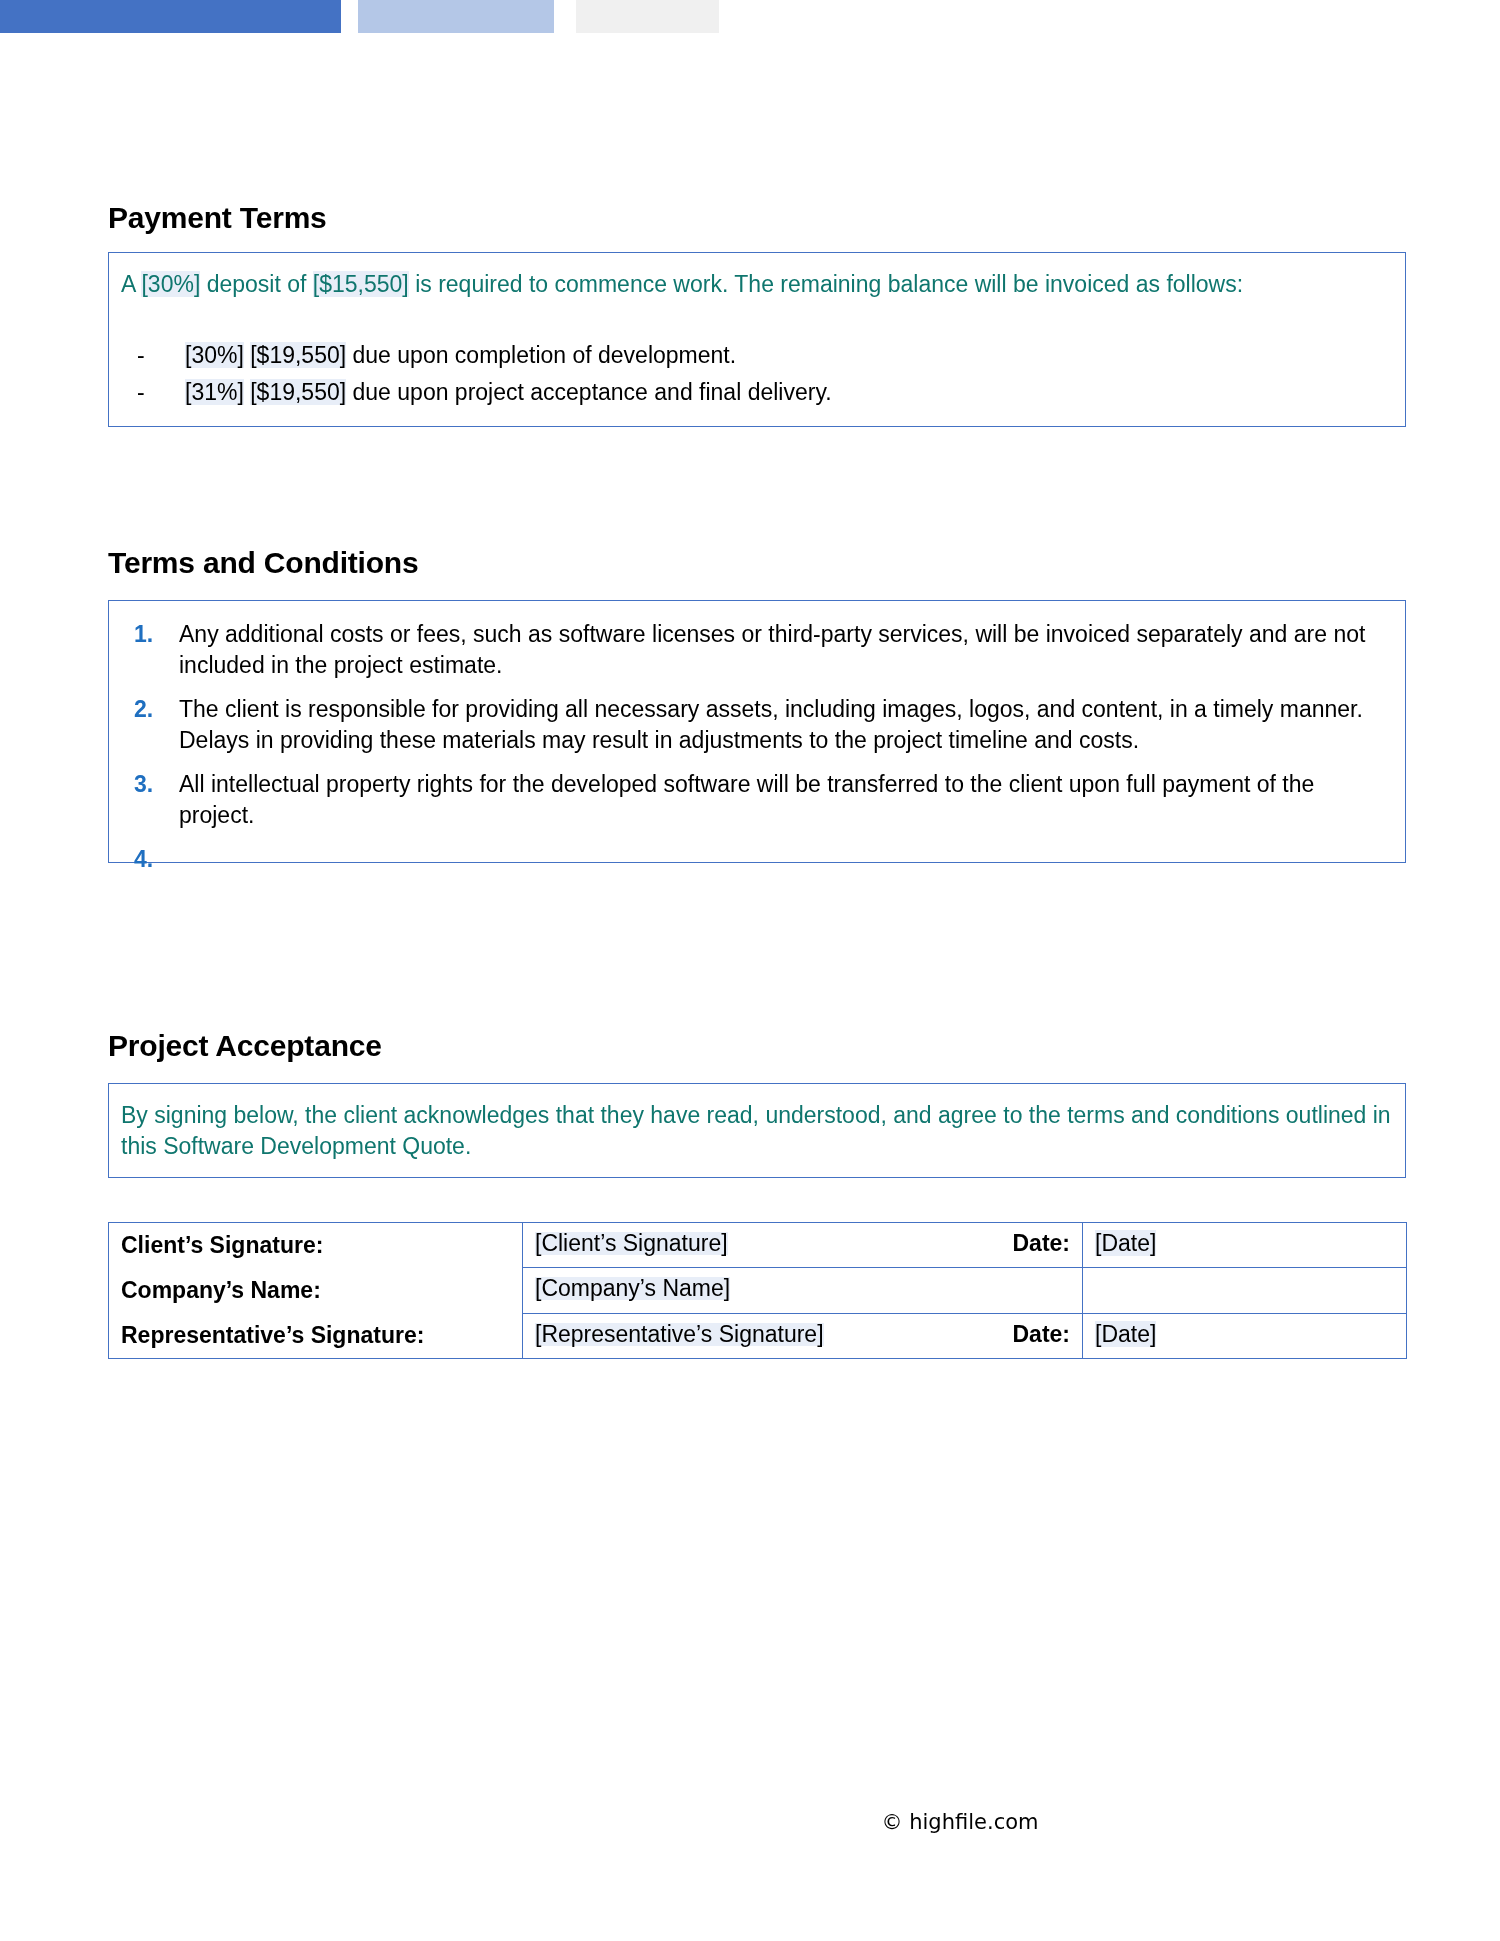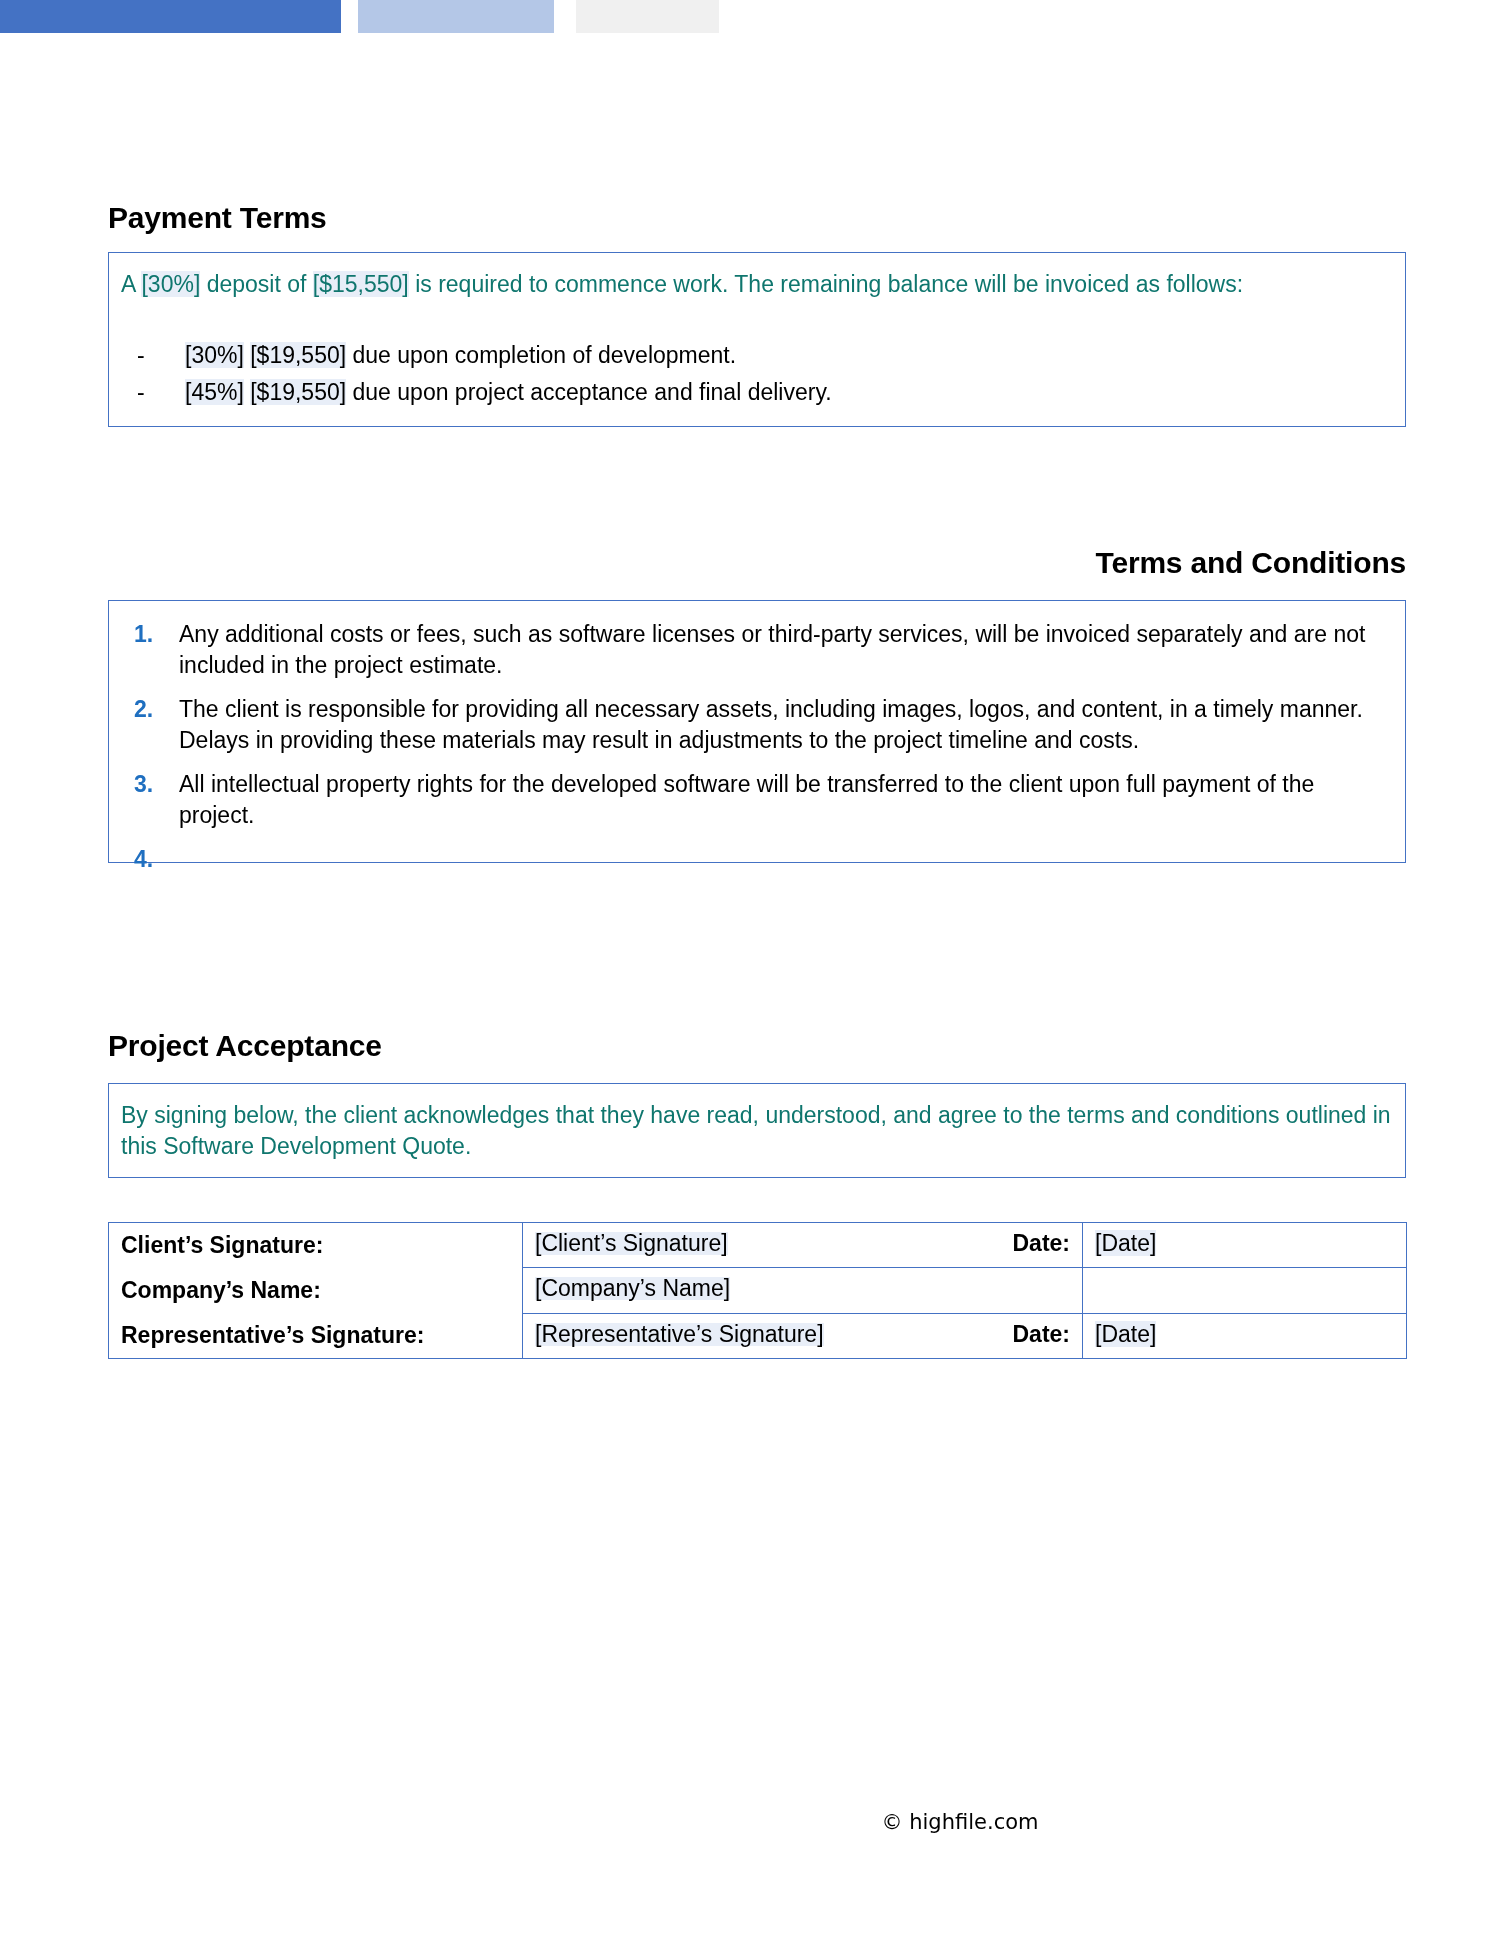--- a/index.html
+++ b/index.html
@@ -179,26 +179,26 @@
       <span>A </span><span class="ph">[30%]</span><span> deposit of </span><span class="ph">[$15,550]</span><span> is required to commence work. The remaining balance will be invoiced as follows:</span>
     </p>
 
     <div style="height:40px;"></div>
 
     <ul class="dash-list">
       <li>
         <span class="dash">-</span><span class="ph">[30%]</span> <span class="ph">[$19,550]</span><span> due upon completion of development.</span>
       </li>
       <li style="margin-bottom:0;">
-        <span class="dash">-</span><span class="ph">[45%]</span> <span class="ph">[$19,550]</span><span> due upon project acceptance and final delivery.</span>
+        <span class="dash">-</span><span class="ph">[31%]</span> <span class="ph">[$19,550]</span><span> due upon project acceptance and final delivery.</span>
       </li>
     </ul>
   </div>
 
-  <div class="content" style="top:545px;text-align:right;">
+  <div class="content" style="top:545px;">
     <h2 class="section-heading">Terms and Conditions</h2>
   </div>
 
   <div class="content box" style="top:600px; padding-top:18px; padding-bottom:18px;">
     <ol class="num-list">
       <li>
         <span class="num">1.</span><span>Any additional costs or fees, such as software licenses or third-party services, will be invoiced separately and are not included in the project estimate.</span>
       </li>
       <li>
         <span class="num">2.</span><span>The client is responsible for providing all necessary assets, including images, logos, and content, in a timely manner. Delays in providing these materials may result in adjustments to the project timeline and costs.</span>

